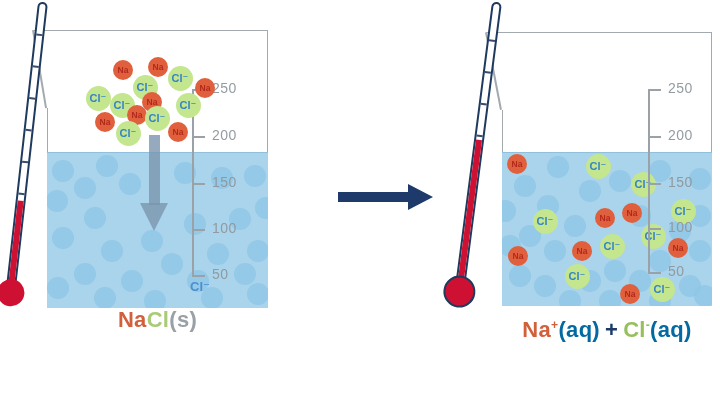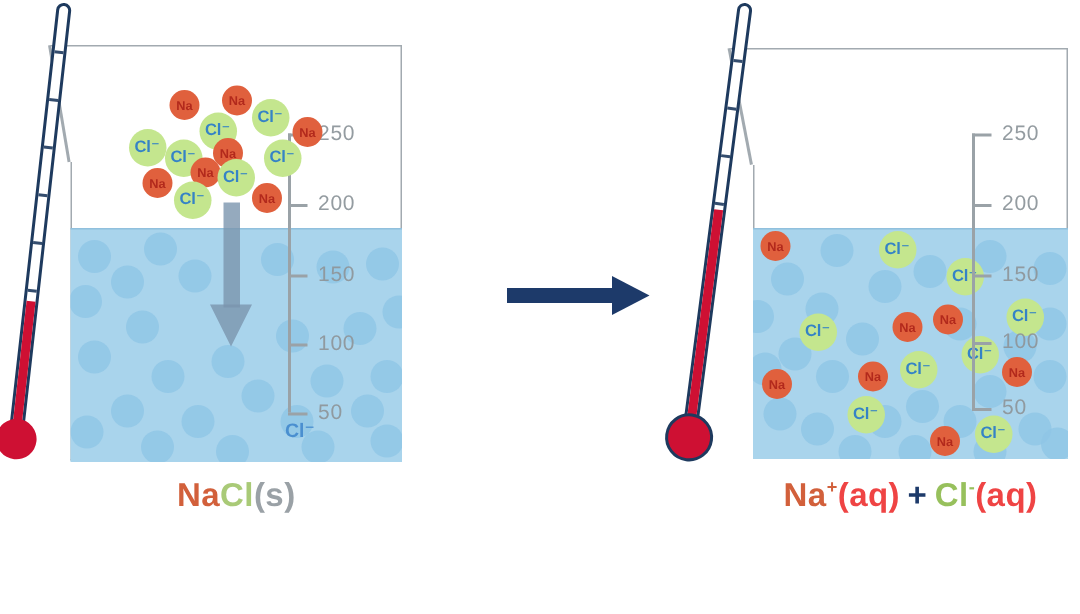--- a/index.html
+++ b/index.html
@@ -34,21 +34,21 @@
   .thermo{position:absolute;transform-origin:50% 0;z-index:6;}
   .tube{position:absolute;left:0;top:0;width:6px;height:285px;background:#ffffff;
         border:2px solid #1e3a5e;border-radius:6px 6px 0 0;}
   .mercury{position:absolute;left:0;right:0;bottom:0;background:#ce1033;}
   .t-tick{position:absolute;left:0;width:6px;height:1.6px;background:#1e3a5e;opacity:.9;}
   .bulb{position:absolute;width:27px;height:27px;border-radius:50%;background:#ce1033;left:-8.5px;top:279px;}
   .bulb.outlined{width:28px;height:28px;border:2.5px solid #1e3a5e;left:-11.5px;top:276px;}
   
   .caption{position:absolute;text-align:center;font-size:22px;font-weight:bold;letter-spacing:.3px;}
   .c-na{color:#d2603b;} .c-clL{color:#a9ca77;} .c-clR{color:#97c05c;}
-  .c-gray{color:#9aa1a6;} .c-aq{color:#ef4444;} .c-plus{color:#1d3a6a;margin:0 5px;}
+  .c-gray{color:#9aa1a6;} .c-aq{color:#0369a1;} .c-plus{color:#1d3a6a;margin:0 5px;}
   .caption sup{font-size:0.55em;}
   
   .legend{position:absolute;left:5px;top:371px;display:flex;align-items:center;}
   .legend-dot{width:23px;height:23px;border-radius:50%;background:#c2dcf0;margin-right:9px;}
   .legend-text{font-size:15px;font-weight:bold;color:#1c3968;letter-spacing:.2px;}
 </style>
 </head>
 <body>
 
 <div class="canvas">
@@ -206,21 +206,21 @@
       <div class="t-tick" style="top:100px;"></div>
       <div class="t-tick" style="top:132px;"></div>
       <div class="mercury" style="height:148px;"></div>
     </div>
     <div class="bulb outlined"></div>
   </div>
 
   <div class="rarrow-shaft" style="left:338px;top:192px;"></div>
   <div class="rarrow-head" style="left:408px;top:184px;"></div>
 
-  <div class="caption" style="left:47px;top:317px;width:221px;">
+  <div class="caption" style="left:47px;top:307px;width:221px;">
     <span class="c-na">Na</span><span class="c-clL">Cl</span><span class="c-gray">(s)</span>
   </div>
   <div class="caption" style="left:472px;top:317px;width:270px;">
     <span class="c-na">Na</span><sup class="c-na">+</sup><span class="c-aq">(aq)</span><span class="c-plus">+</span><span class="c-clR">Cl</span><sup class="c-clR">-</sup><span class="c-aq">(aq)</span>
   </div>
 
 
 </div>
 
 </body></html>

